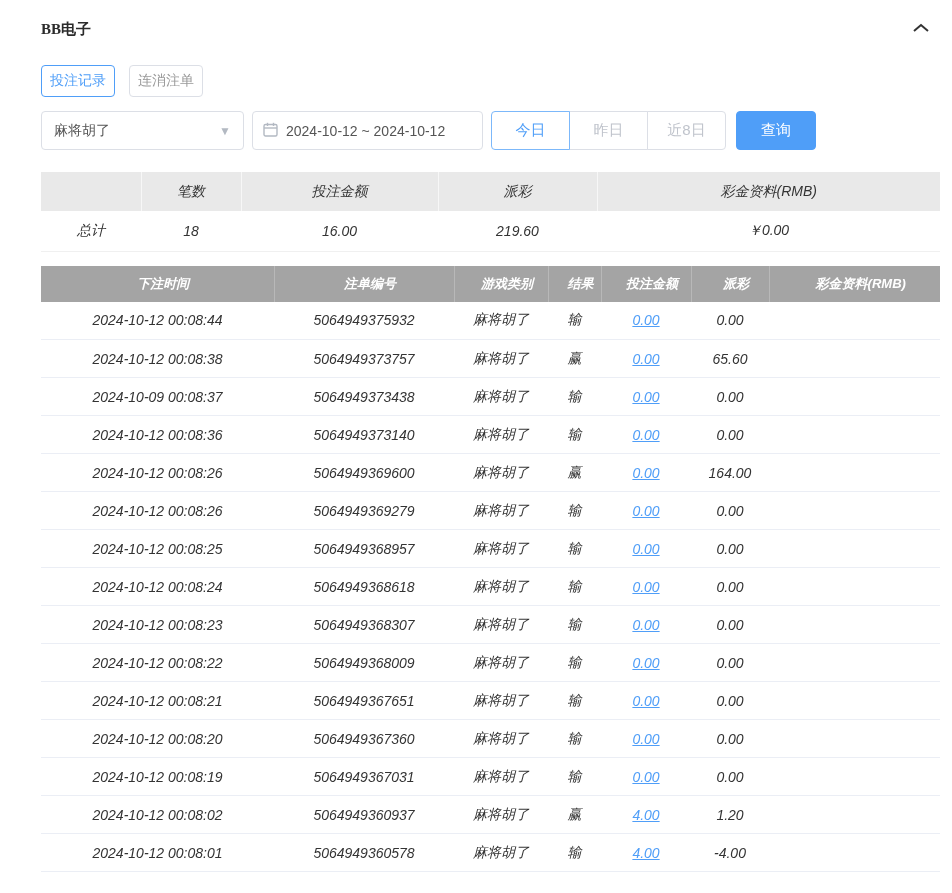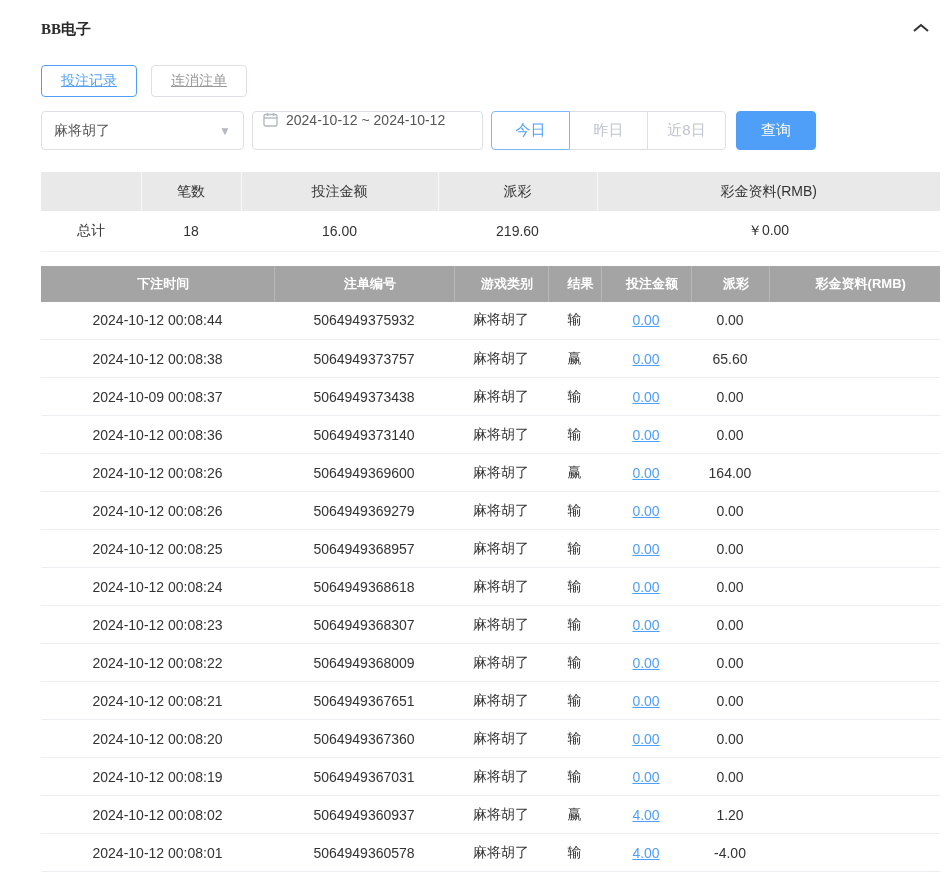--- a/index.html
+++ b/index.html
@@ -14,41 +14,41 @@
   body{font-family:"Liberation Sans","DejaVu Sans",sans-serif;color:#333;font-size:14px;}
   .page{width:952px;height:893px;padding:20px 12px 0 41px;position:relative;}
 
   
   .panel-header{display:flex;justify-content:space-between;align-items:center;}
   .panel-title{font-size:15px;font-weight:bold;color:#2b2b2b;font-family:Liberation Serif, serif;}
   .collapse-btn{background:none;border:none;cursor:pointer;padding:2px;margin-right:8px;display:flex;}
 
   
   .tabs{display:flex;gap:14px;margin-top:26px;}
-  .tab-btn{height:32px;padding:0 19px;border-radius:4px;background:#fff;font-size:14px;cursor:pointer;
-           border:1px solid #dcdfe6;color:#999;text-decoration:underline;}
+  .tab-btn{height:32px;padding:0 8px;border-radius:4px;background:#fff;font-size:14px;cursor:pointer;
+           border:1px solid #dcdfe6;color:#999;}
   .tab-btn.active{border-color:var(--accent);color:var(--accent);}
 
   
   .filters{display:flex;align-items:center;margin-top:14px;}
   .select-box{width:203px;height:39px;border:1px solid #dcdfe6;border-radius:4px;display:flex;
               align-items:center;justify-content:space-between;padding:0 12px;color:#555;cursor:pointer;background:#fff;}
   .caret{color:#b3b9c2;font-size:12px;line-height:1;}
-  .date-box{width:231px;height:39px;border:1px solid #dcdfe6;border-radius:4px;display:flex;align-items:flex-start;
+  .date-box{width:231px;height:39px;border:1px solid #dcdfe6;border-radius:4px;display:flex;align-items:center;
             gap:8px;padding:0 10px;margin-left:8px;color:#555;cursor:pointer;background:#fff;}
   .quick-group{display:flex;margin-left:8px;}
   .quick-btn{height:39px;width:79px;background:#fff;border:1px solid #dcdfe6;color:#c0c4cc;font-size:15px;cursor:pointer;margin-left:-1px;}
   .quick-btn:first-child{margin-left:0;border-radius:4px 0 0 4px;}
   .quick-btn:last-child{border-radius:0 4px 4px 0;}
   .quick-btn.active{color:var(--accent);border-color:var(--accent-light);position:relative;z-index:1;}
   .search-btn{height:39px;width:80px;margin-left:10px;background:var(--accent);border:1px solid var(--accent);
               color:#fff;font-size:15px;border-radius:4px;cursor:pointer;}
 
   
-  table{border-collapse:collapse;width:899px;table-layout:fixed;}
+  table{border-collapse:collapse;width:899px;table-layout:fixed;font-style:italic;}
   .summary-table{margin-top:22px;}
   .summary-table th{background:var(--summary-head-bg);height:39px;font-weight:normal;font-size:14px;color:#333;
                     border-right:1px solid #f7f7f7;}
   .summary-table th:last-child{border-right:none;}
   .summary-table td{height:40px;text-align:center;font-size:14px;border-bottom:1px solid #f0f0f0;background:#fff;}
 
   
   .bet-table{margin-top:14px;}
   .bet-table th{background:var(--table-head-bg);color:#fff;height:36px;font-size:13px;font-weight:bold;
                 border-right:1px solid #b8b8b8;padding-left:12px;}

